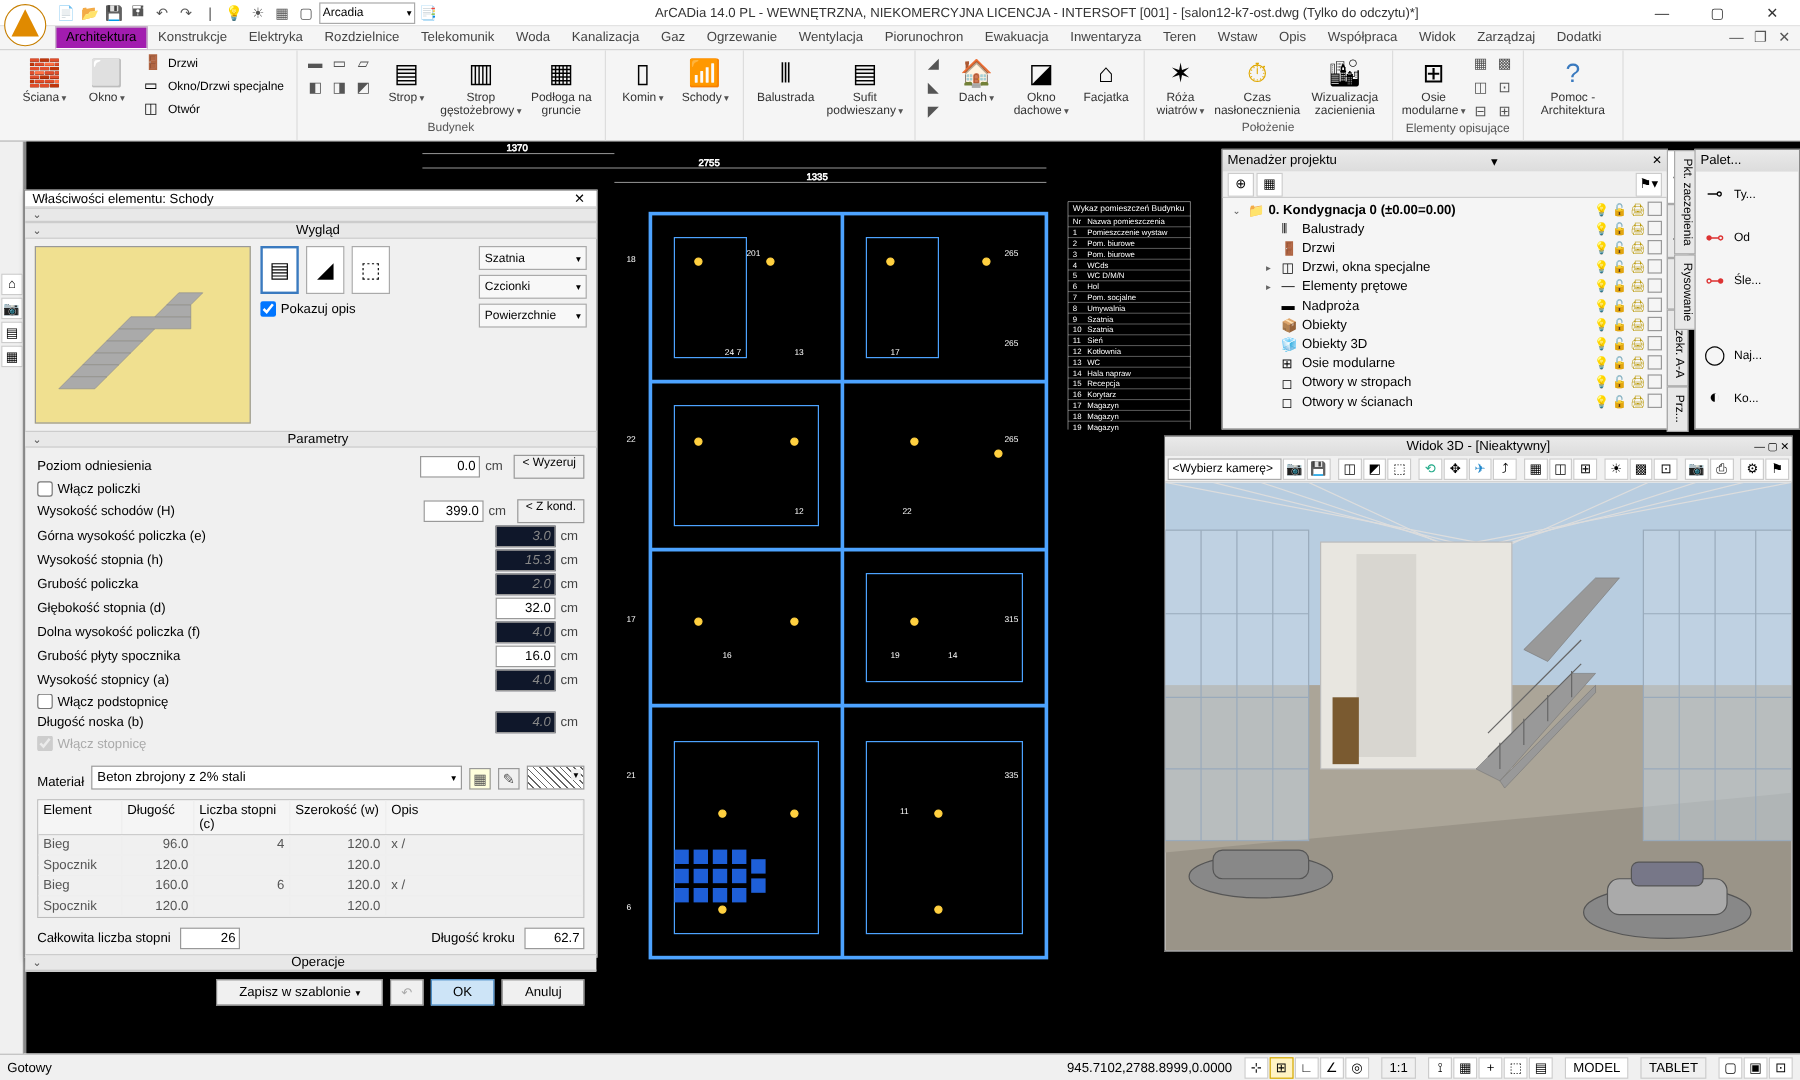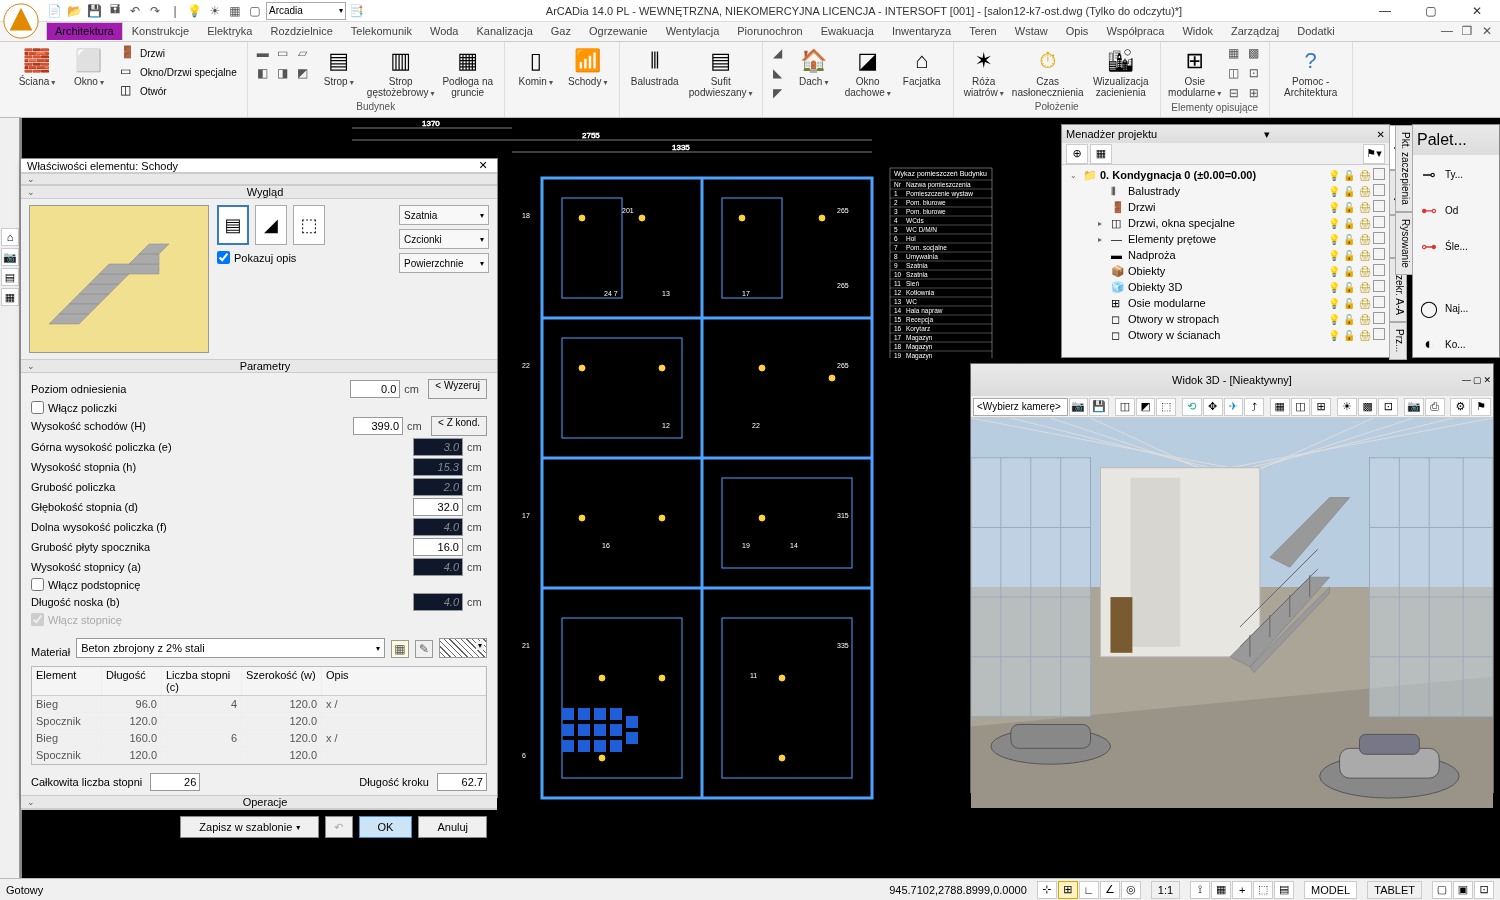--- a/index.html
+++ b/index.html
@@ -79,48 +79,48 @@
 .tbl-hdr > div, .tbl-row > div { padding: 2px 4px; border-right: 1px solid #eee; }
 .tbl-row { border-bottom: 1px solid #eee; color: #555; }
 .tbl-row .num { text-align: right; }
 .tot-row { display: flex; padding: 4px 10px; gap: 8px; font-size: 11px; align-items: center; }
 .tot-row input { width: 50px; height: 18px; border: 1px solid #999; text-align: right; padding: 0 3px; font-size: 11px; }
 .dlg-btns { margin-top: auto; padding: 6px 10px; display: flex; gap: 6px; justify-content: flex-end; border-top: 1px solid #ccc; }
 .dlg-btn { height: 22px; padding: 0 18px; border: 1px solid #888; background: #f0f0f0; font-size: 11px; cursor: pointer; display: flex; align-items: center; }
 .dlg-btn.primary { background: #cde4f7; border-color: #4b8dc7; }
 
 
-.pm { position: absolute; right: 110px; top: 124px; width: 329px; height: 234px; background: #f5f5f5; border: 1px solid #888; z-index: 40; font-size: 11px; }
+.pm { position: absolute; right: 110px; top: 124px; width: 372px; height: 234px; background: #f5f5f5; border: 1px solid #888; z-index: 40; font-size: 11px; }
 .pm-title { height: 18px; background: linear-gradient(#eaeaea,#dcdcdc); display: flex; align-items: center; padding: 0 4px; font-size: 11px; }
 .pm-title .x { margin-left: auto; cursor: pointer; font-size: 10px; }
 .pm-toolbar { height: 22px; display: flex; align-items: center; gap: 2px; padding: 0 4px; background: #f0f0f0; border-bottom: 1px solid #ccc; }
 .pm-tbtn { width: 22px; height: 20px; border: 1px solid #ccc; background: #fff; font-size: 11px; display: flex; align-items: center; justify-content: center; cursor: pointer; }
 .pm-tree { padding: 2px 4px; overflow: auto; height: 190px; }
 .pm-node { display: flex; align-items: center; gap: 3px; height: 16px; font-size: 11px; padding-left: 4px; }
 .pm-node .exp { width: 10px; font-size: 8px; color: #666; }
 .pm-node .ni { width: 14px; font-size: 11px; }
 .pm-node .nn { flex: 1; overflow: hidden; white-space: nowrap; }
 .pm-node .vis { display: flex; gap: 1px; }
 .pm-node .vis span { width: 14px; height: 14px; font-size: 10px; display: flex; align-items: center; justify-content: center; color: #b89600; }
 .pm-node.l2 { padding-left: 32px; }
 .pm-side-tabs { position: absolute; right: -18px; top: 0; width: 18px; display: flex; flex-direction: column; }
 .pm-side-tab { writing-mode: vertical-rl; background: #e8e8e8; border: 1px solid #aaa; font-size: 10px; padding: 6px 1px; cursor: pointer; }
 .pm-side-tab.active { background: #fff; }
 
 
 .palette { position: absolute; right: 0; top: 124px; width: 88px; height: 234px; background: #f5f5f5; border: 1px solid #888; z-index: 40; }
-.pal-title { height: 30px; background: linear-gradient(#eaeaea,#dcdcdc); font-size: 16px; padding: 0 4px; display: flex; align-items: center; }
+.pal-title { height: 18px; background: linear-gradient(#eaeaea,#dcdcdc); font-size: 11px; padding: 0 4px; display: flex; align-items: center; }
 .pal-body { padding: 4px; display: flex; flex-direction: column; gap: 6px; }
 .pal-item { display: flex; align-items: center; gap: 4px; font-size: 10px; height: 30px; }
 .pal-icon { width: 24px; height: 24px; display: flex; align-items: center; justify-content: center; font-size: 16px; }
 .pal-side-tabs { position: absolute; left: -18px; top: 0; width: 18px; display: flex; flex-direction: column; }
 
 
 .view3d { position: absolute; right: 6px; top: 363px; width: 524px; height: 430px; background: #fff; border: 1px solid #666; z-index: 45; }
-.v3-title { height: 32px; background: linear-gradient(#eaeaea,#dcdcdc); font-size: 11px; text-align: center; display: flex; align-items: center; justify-content: center; position: relative; }
+.v3-title { height: 16px; background: linear-gradient(#eaeaea,#dcdcdc); font-size: 11px; text-align: center; display: flex; align-items: center; justify-content: center; position: relative; }
 .v3-title .wb { position: absolute; right: 2px; display: flex; gap: 2px; font-size: 9px; }
 .v3-toolbar { height: 22px; background: #f0f0f0; border-bottom: 1px solid #ccc; display: flex; align-items: center; gap: 1px; padding: 0 2px; }
 .v3-combo { width: 96px; height: 18px; border: 1px solid #aaa; font-size: 10px; padding: 0 3px; display: flex; align-items: center; background: #fff; }
 .v3-btn { width: 20px; height: 18px; border: 1px solid #ccc; background: #fff; font-size: 11px; display: flex; align-items: center; justify-content: center; cursor: pointer; }
 .v3-canvas { width: 100%; height: calc(100% - 38px); position: relative; overflow: hidden; }
 
 
 .status { position: absolute; bottom: 0; left: 0; right: 0; height: 22px; background: #f0f0f0; border-top: 1px solid #bbb; display: flex; align-items: center; font-size: 11px; padding: 0 6px; gap: 10px; }
 .status .coords { margin-left: auto; }
 .status .sb-btns { display: flex; gap: 1px; }

